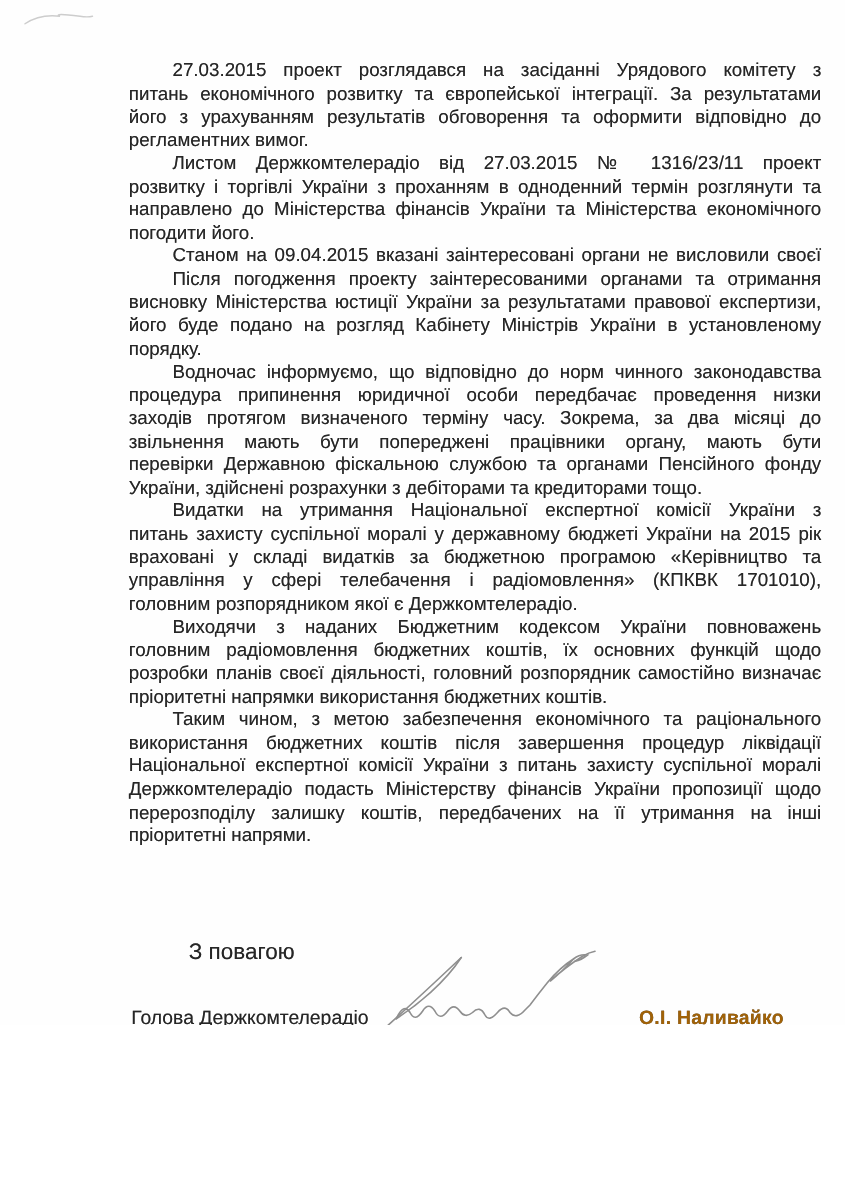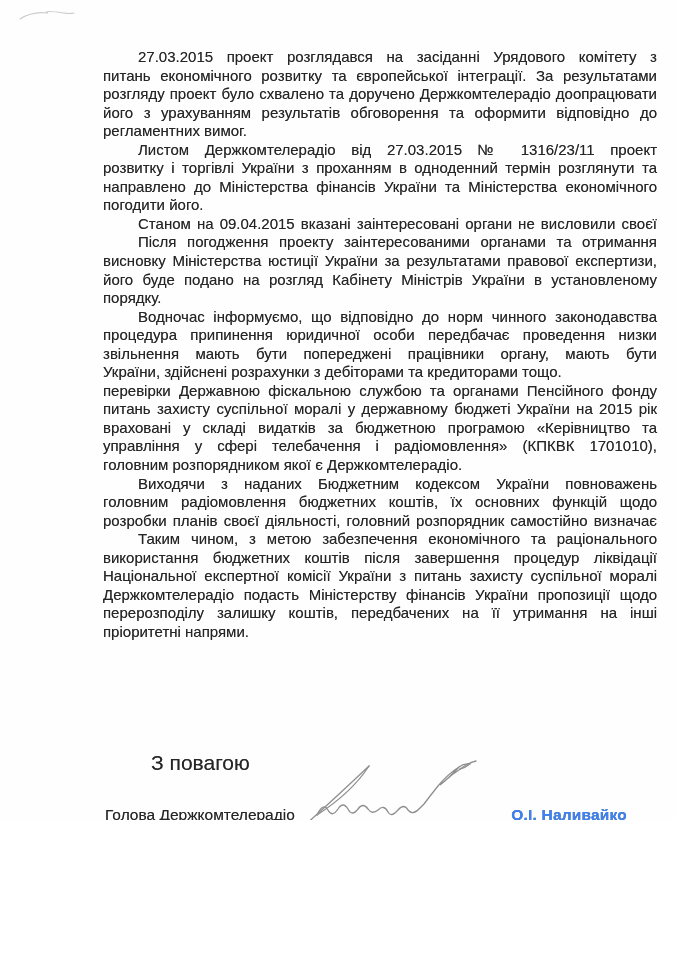--- a/index.html
+++ b/index.html
@@ -9,29 +9,29 @@
   }
   .doc-body{position:absolute;left:103px;top:48px;width:554px;}
   .line{
     font-size:15px;height:18.55px;line-height:18.55px;
     text-align:justify;text-align-last:justify;
     text-shadow:0 0 .5px rgba(40,40,40,.6);
   }
   .line.indent{text-indent:35px;}
   .line.end{text-align-last:left;}
   .closing{
-    position:absolute;left:151px;top:751px;font-size:21px;
+    position:absolute;left:151px;top:751px;font-size:18px;
     text-shadow:0 0 .5px rgba(40,40,40,.6);
   }
   .sig-row{
     position:absolute;left:105px;top:806px;width:522px;
     display:flex;justify-content:space-between;align-items:baseline;
   }
   .signer-title{font-size:15.5px;text-shadow:0 0 .5px rgba(40,40,40,.6);}
-  .signer-name{font-size:15.5px;font-weight:700;color:#3b82f6;letter-spacing:.2px;
+  .signer-name{font-size:15.5px;font-weight:700;color:#a16207;letter-spacing:.2px;
     text-shadow:0 0 .5px rgba(20,20,20,.7);text-align:right;}
   .signature-svg{position:absolute;left:238px;top:752px;}
   .corner-mark{position:absolute;left:14px;top:4px;}
   .footer{
     position:absolute;left:110px;top:878px;font-size:16px;color:#4a4a4a;
     white-space:pre;letter-spacing:.3px;
   }
   .scan-bar{position:absolute;left:0;top:952px;width:676px;height:8px;background:#0e0e0e;}
 </style>
 </head>
@@ -39,44 +39,46 @@
 
 <div class="page">
 
   <svg class="corner-mark" width="70" height="24" viewBox="0 0 70 24">
     <path d="M6,15 Q18,7 34,9 Q28,6 50,9 Q56,10 60,9" fill="none" stroke="#cdcdcd" stroke-width="1.2" stroke-linecap="round"></path>
   </svg>
 
   <div class="doc-body">
       <div class="line indent">27.03.2015 проект розглядався на засіданні Урядового комітету з</div>
       <div class="line">питань економічного розвитку та європейської інтеграції. За результатами</div>
-      <div class="line">розгляду проект було схвалено та доручено Держкомтелерадіо доопрацювати</div>
       <div class="line">його з урахуванням результатів обговорення та оформити відповідно до</div>
       <div class="line end">регламентних вимог.</div>
       <div class="line indent">Листом Держкомтелерадіо від 27.03.2015 № 1316/23/11 проект</div>
       <div class="line">розвитку і торгівлі України з проханням в одноденний термін розглянути та</div>
       <div class="line">направлено до Міністерства фінансів України та Міністерства економічного</div>
       <div class="line end">погодити його.</div>
       <div class="line indent">Станом на 09.04.2015 вказані заінтересовані органи не висловили своєї</div>
       <div class="line indent">Після погодження проекту заінтересованими органами та отримання</div>
       <div class="line">висновку Міністерства юстиції України за результатами правової експертизи,</div>
       <div class="line">його буде подано на розгляд Кабінету Міністрів України в установленому</div>
       <div class="line end">порядку.</div>
       <div class="line indent">Водночас інформуємо, що відповідно до норм чинного законодавства</div>
       <div class="line">процедура припинення юридичної особи передбачає проведення низки</div>
+      <div class="line">заходів протягом визначеного терміну часу. Зокрема, за два місяці до</div>
       <div class="line">звільнення мають бути попереджені працівники органу, мають бути</div>
+      <div class="line">перевірки Державною фіскальною службою та органами Пенсійного фонду</div>
       <div class="line end">України, здійснені розрахунки з дебіторами та кредиторами тощо.</div>
-      <div class="line">перевірки Державною фіскальною службою та органами Пенсійного фонду</div>
+      <div class="line indent">Видатки на утримання Національної експертної комісії України з</div>
       <div class="line">питань захисту суспільної моралі у державному бюджеті України на 2015 рік</div>
       <div class="line">враховані у складі видатків за бюджетною програмою «Керівництво та</div>
       <div class="line">управління у сфері телебачення і радіомовлення» (КПКВК 1701010),</div>
       <div class="line end">головним розпорядником якої є Держкомтелерадіо.</div>
       <div class="line indent">Виходячи з наданих Бюджетним кодексом України повноважень</div>
       <div class="line">головним радіомовлення бюджетних коштів, їх основних функцій щодо</div>
       <div class="line">розробки планів своєї діяльності, головний розпорядник самостійно визначає</div>
+      <div class="line end">пріоритетні напрямки використання бюджетних коштів.</div>
       <div class="line indent">Таким чином, з метою забезпечення економічного та раціонального</div>
       <div class="line">використання бюджетних коштів після завершення процедур ліквідації</div>
       <div class="line">Національної експертної комісії України з питань захисту суспільної моралі</div>
       <div class="line">Держкомтелерадіо подасть Міністерству фінансів України пропозиції щодо</div>
       <div class="line">перерозподілу залишку коштів, передбачених на її утримання на інші</div>
       <div class="line end">пріоритетні напрями.</div>
     </div>
 
   <div class="closing">З повагою</div>
 

